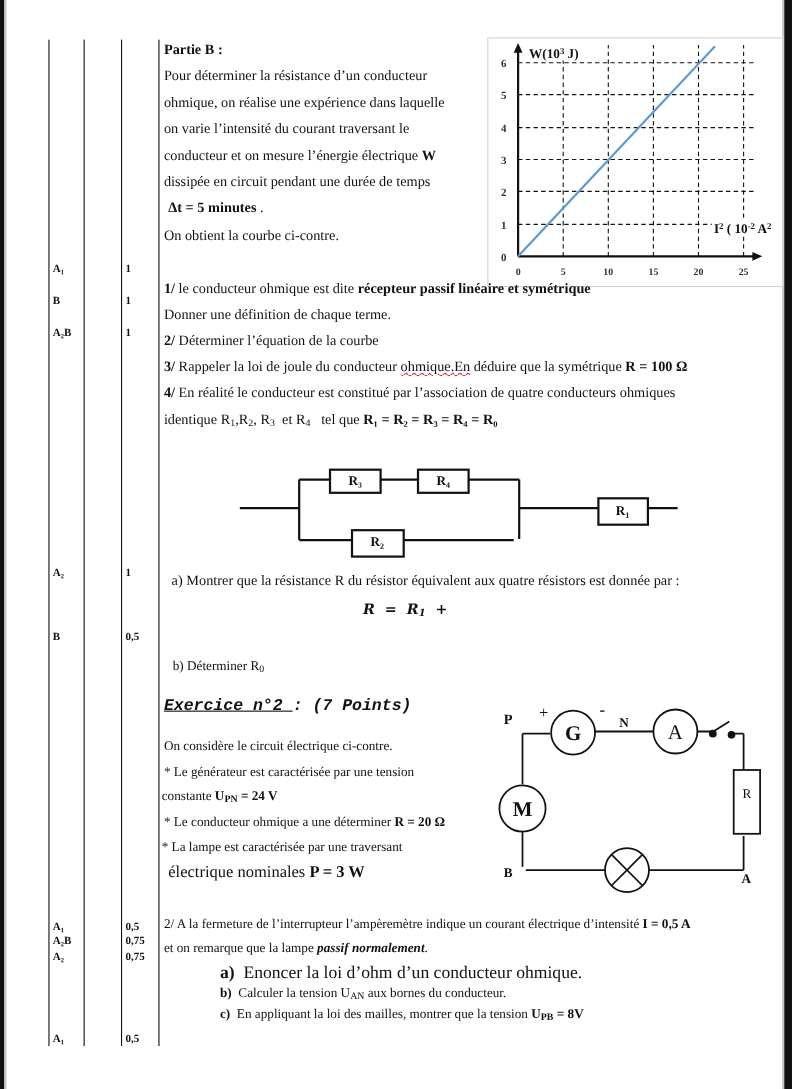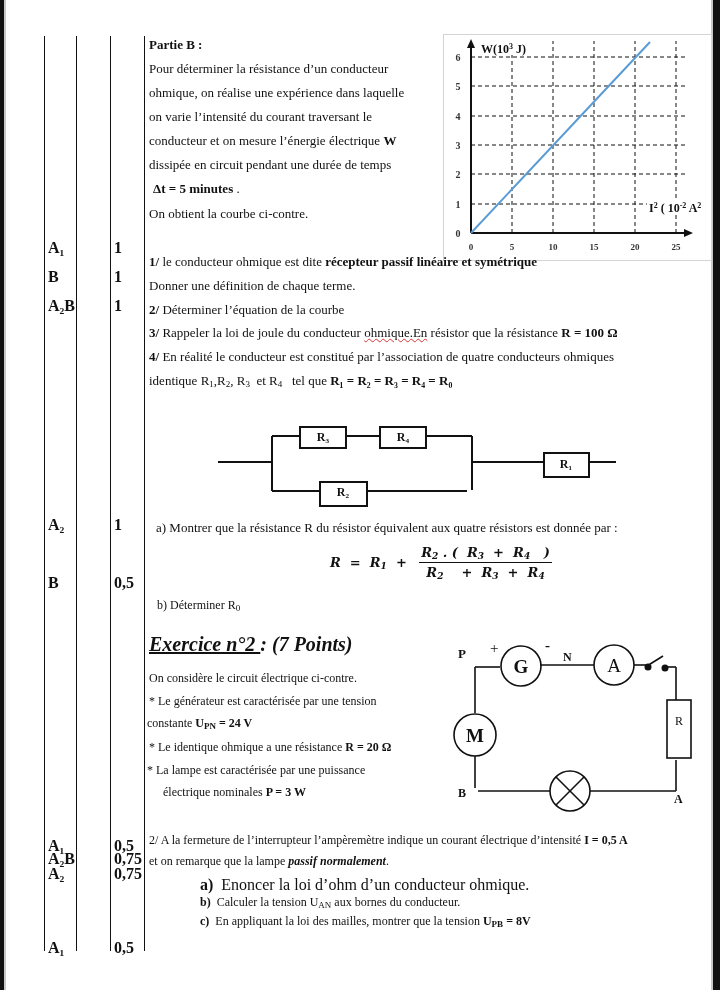--- a/index.html
+++ b/index.html
@@ -4,29 +4,29 @@
 <style>
   html,body{margin:0;padding:0;}
   body{width:720px;height:990px;position:relative;background:#fff;overflow:hidden;
        font-family:"Liberation Serif","DejaVu Serif",serif;color:#111;font-size:13px;}
   .edge-left{position:absolute;left:0;top:0;width:4px;height:990px;background:#111;}
   .edge-left2{position:absolute;left:4px;top:0;width:2px;height:990px;background:#c8c8c8;}
   .edge-right{position:absolute;left:713px;top:0;width:7px;height:990px;background:#111;}
   .edge-right2{position:absolute;left:711px;top:0;width:2px;height:990px;background:#c8c8c8;}
   .vline{position:absolute;top:36px;height:915px;width:1.4px;background:#111;}
   .abs{position:absolute;white-space:nowrap;}
-  .grade{position:absolute;font-weight:bold;font-size:16px;}
+  .grade{position:absolute;font-weight:bold;font-size:10px;}
   .txt{position:absolute;white-space:nowrap;font-size:13px;}
   b{font-weight:bold;}
   sub{font-size:9px;vertical-align:-2px;line-height:0;}
   .frac{display:inline-block;vertical-align:middle;text-align:center;}
   .frac .num{display:block;border-bottom:1.3px solid #111;padding:0 2px 2px 2px;}
   .frac .den{display:block;padding-top:2px;}
   .math{font-family:"DejaVu Serif",serif;font-style:italic;font-weight:bold;font-size:13px;}
-  .ex-title{font-family:Liberation Serif, serif;font-style:italic;font-weight:bold;font-size:20px;}
+  .ex-title{font-family:Liberation Mono, monospace;font-style:italic;font-weight:bold;font-size:15px;}
   .ex-title .u{text-decoration:underline;}
   .spell{text-decoration:underline wavy #d33;text-decoration-thickness:1px;}
   svg text{font-family:"Liberation Serif","DejaVu Serif",serif;}
 </style>
 </head>
 <body>
 
 <div class="edge-left"></div>
 <div class="edge-left2"></div>
 <div class="edge-right2"></div>
@@ -107,21 +107,21 @@
   <rect x="478" y="39" width="58" height="15" fill="#fff"></rect>
   <text x="480" y="52" font-size="12" font-weight="bold" fill="#111">W(10<tspan font-size="8" dy="-4">3</tspan><tspan dy="4"> J)</tspan></text>
   <rect x="646" y="198" width="64" height="16" fill="#fff"></rect>
   <text x="648" y="211" font-size="12" font-weight="bold" fill="#111">I<tspan font-size="8" dy="-4">2</tspan><tspan dy="4"> ( 10</tspan><tspan font-size="8" dy="-4">-2</tspan><tspan dy="4"> A</tspan><tspan font-size="8" dy="-4">2</tspan></text>
 </svg>
 </div>
 
 <div class="txt" style="left:149px;top:254px"><b>1/</b><span> le conducteur ohmique est dite </span><b>récepteur passif linéaire et symétrique</b></div>
 <div class="txt" style="left:149px;top:278px">Donner une  définition de chaque terme.</div>
 <div class="txt" style="left:149px;top:302px"><b>2/</b><span> Déterminer l’équation de la courbe</span></div>
-<div class="txt" style="left:149px;top:325px"><b>3/</b><span> Rappeler la loi de joule du conducteur </span><span class="spell">ohmique.En</span><span> résistor que la résistance </span><b>R = 100 Ω</b></div>
+<div class="txt" style="left:149px;top:325px"><b>3/</b><span> Rappeler la loi de joule du conducteur </span><span class="spell">ohmique.En</span><span> déduire que la symétrique </span><b>R = 100 Ω</b></div>
 <div class="txt" style="left:149px;top:349px"><b>4/</b><span> En réalité le conducteur est constitué par l’association de quatre conducteurs ohmiques</span></div>
 <div class="txt" style="left:149px;top:373px"><span>identique R</span><sub>1</sub>,R<sub>2</sub>, R<sub>3</sub>&nbsp; et R<sub>4</sub>&nbsp;&nbsp; <span>tel que </span><b>R₁ = R₂ =  R₃  = R₄  = R₀</b></div>
 
 <svg style="position:absolute;left:210px;top:420px" width="420" height="95" viewBox="210 420 420 95">
   <g stroke="#111" stroke-width="2" fill="none">
     <line x1="218" y1="462" x2="272" y2="462"></line>
     <line x1="272" y1="436" x2="272" y2="491"></line>
     <line x1="272" y1="436" x2="300" y2="436"></line>
     <line x1="346" y1="436" x2="380" y2="436"></line>
     <line x1="426" y1="436" x2="472" y2="436"></line>
@@ -139,34 +139,30 @@
     <text x="323" y="441">R₃</text>
     <text x="403" y="441">R₄</text>
     <text x="343" y="496">R₂</text>
     <text x="566" y="468">R₁</text>
   </g>
 </svg>
 
 <div class="txt" style="left:156px;top:520px">a) Montrer que  la résistance R du résistor équivalent aux quatre résistors est donnée par :</div>
 <div class="abs" style="left:330px;top:545px">
   <span class="math" style="vertical-align:middle">R&nbsp;&nbsp;=&nbsp;&nbsp;R<sub>1</sub>&nbsp;&nbsp;+&nbsp;&nbsp;</span>
-  <span class="frac math">
-    <span class="num">R<sub>2</sub> . (&nbsp; R<sub>3</sub>&nbsp; +&nbsp; R<sub>4</sub>&nbsp;&nbsp;&nbsp;)</span>
-    <span class="den">R<sub>2</sub>&nbsp;&nbsp;&nbsp; +&nbsp; R<sub>3</sub>&nbsp;&nbsp;+&nbsp; R<sub>4</sub></span>
-  </span>
 </div>
 <div class="txt" style="left:157px;top:598px;font-size:12px">b) Déterminer R<sub>0</sub></div>
 
 <div class="abs ex-title" style="left:149px;top:633px"><span class="u">Exercice n°2 </span><span>: (7 Points)</span></div>
 <div class="txt" style="left:149px;top:671px;font-size:12px">On considère le circuit électrique ci-contre.</div>
 <div class="txt" style="left:149px;top:694px;font-size:12px"> *  Le générateur est caractérisée par une tension</div>
 <div class="txt" style="left:147px;top:716px;font-size:12px"><span>constante </span><b><span>U</span><sub>PN</sub><span> = 24 V</span></b></div>
-<div class="txt" style="left:149px;top:740px;font-size:12px"><span> * Le identique ohmique a une résistance  </span><b>R = 20 Ω</b></div>
-<div class="txt" style="left:147px;top:763px;font-size:12px">*  La lampe est caractérisée   par une puissance</div>
-<div class="txt" style="left:163px;top:785px;font-size:12px"><span>électrique nominales  </span><b>P = 3 W</b></div>
+<div class="txt" style="left:149px;top:740px;font-size:12px"><span> * Le conducteur ohmique a une déterminer  </span><b>R = 20 Ω</b></div>
+<div class="txt" style="left:147px;top:763px;font-size:12px">*  La lampe est caractérisée   par une traversant</div>
+<div class="txt" style="left:153px;top:785px;font-size:15px"><span>électrique nominales  </span><b>P = 3 W</b></div>
 
 <svg style="position:absolute;left:450px;top:635px" width="260" height="185" viewBox="450 635 260 185">
   <g stroke="#111" stroke-width="1.6" fill="none">
     <line x1="475" y1="667" x2="500" y2="667"></line>
     <line x1="475" y1="667" x2="475" y2="713"></line>
     <line x1="475" y1="756" x2="475" y2="788"></line>
     <line x1="478" y1="791" x2="550" y2="791"></line>
     <line x1="590" y1="791" x2="676" y2="791"></line>
     <line x1="676" y1="791" x2="676" y2="760"></line>
     <line x1="676" y1="700" x2="676" y2="667"></line>

